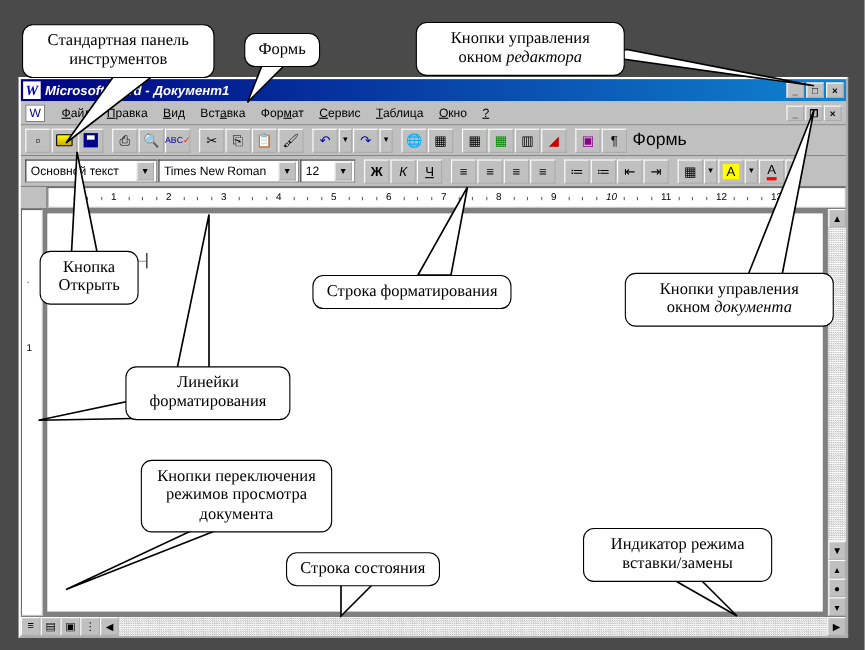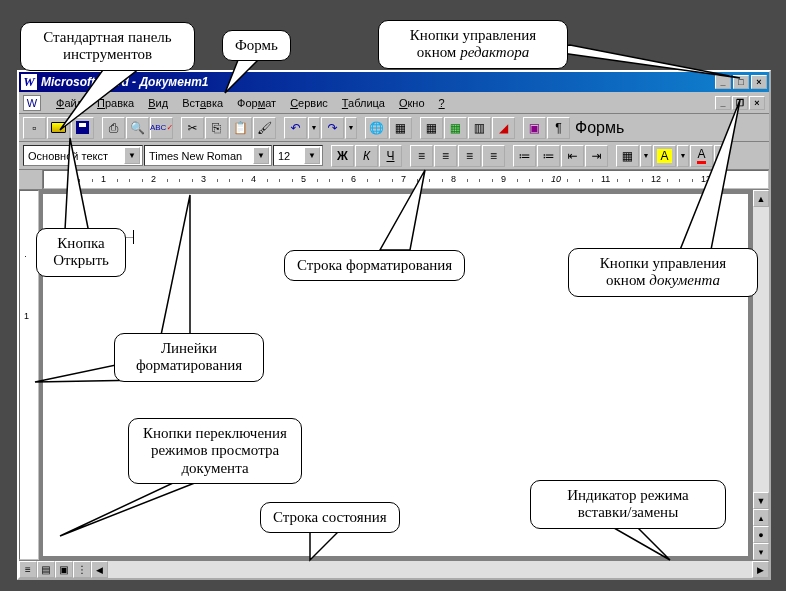--- a/index.html
+++ b/index.html
@@ -570,13 +570,13 @@
 </div>
 <div class="callout" style="left:36px; top:228px; width:90px"><span>Кнопка<br>Открыть</span></div>
 <div class="callout" style="left:284px; top:250px"><span>Строка форматирования</span></div>
 <div class="callout" style="left:568px; top:248px; width:190px">
   <span>Кнопки управления</span><br>
   <span>окном </span><span class="em">документа</span>
 </div>
 <div class="callout" style="left:114px; top:333px; width:150px"><span>Линейки<br>форматирования</span></div>
 <div class="callout" style="left:128px; top:418px; width:174px"><span>Кнопки переключения<br>режимов просмотра<br>документа</span></div>
 <div class="callout" style="left:260px; top:502px"><span>Строка состояния</span></div>
-<div class="callout" style="left:530px; top:480px; width:196px"><span>Индикатор режима<br>вставки/замены</span></div>
+<div class="callout" style="left:530px; top:480px; width:172px"><span>Индикатор режима<br>вставки/замены</span></div>
 
 </body></html>

